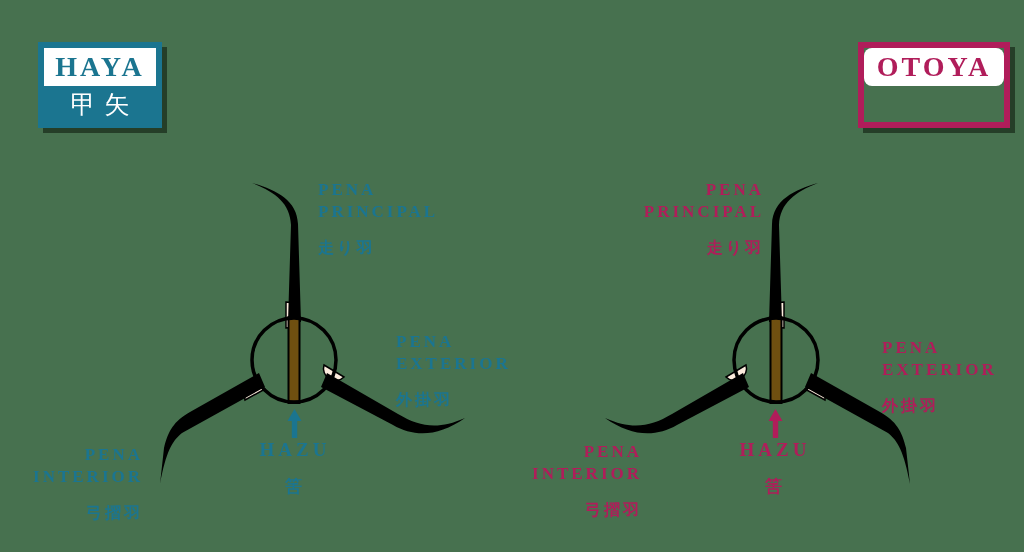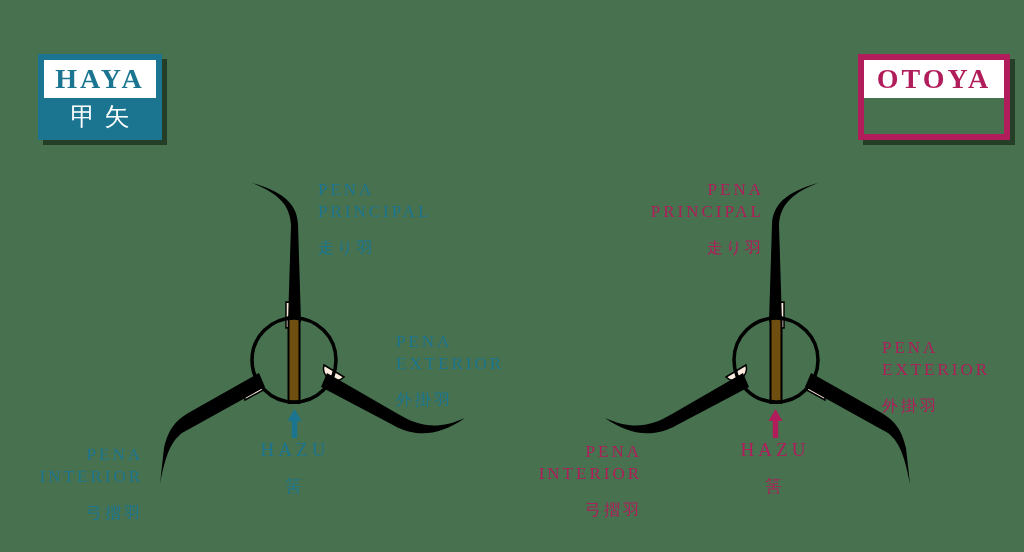--- a/index.html
+++ b/index.html
@@ -3,44 +3,44 @@
 <meta charset="utf-8">
 <style>
   html,body{margin:0;padding:0;}
   body{
     width:1024px;height:552px;position:relative;overflow:hidden;
     background:var(--background);
     font-family:"Liberation Serif","DejaVu Serif",serif;
   }
   
   .badge{
-    position:absolute;top:54px;height:86px;box-sizing:border-box;
+    position:absolute;top:42px;height:86px;box-sizing:border-box;
     display:flex;flex-direction:column;
     box-shadow:5px 5px 0 rgba(10,20,10,0.55);
   }
   .badge .latin{
     flex:0 0 38px;display:flex;align-items:center;justify-content:center;
     background:var(--white);
     font-weight:bold;font-size:28px;letter-spacing:3px;
   }
   .badge .kanji{
     flex:1;display:flex;align-items:center;justify-content:center;
     color:var(--white);font-weight:normal;font-size:25px;letter-spacing:9px;
     text-indent:9px;
   }
   .badge.teal{border:6px solid var(--teal);}
   .badge.teal .latin{color:var(--teal);}
   .badge.teal .kanji{background:var(--teal);}
   .badge.crimson{border:6px solid var(--crimson);}
-  .badge.crimson .latin{color:var(--crimson);}
+  .badge.crimson .latin{color:var(--crimson);border-radius:8px;}
   .badge.crimson .kanji{background:var(--crimson);}
   #haya-badge{left:38px;width:124px;}
   #otoya-badge{left:858px;width:152px;}
   
-  .dlabel{position:absolute;font-weight:normal;font-size:17px;letter-spacing:3px;line-height:22px;}
+  .dlabel{position:absolute;font-weight:bold;font-size:17px;letter-spacing:3px;line-height:22px;}
   .dlabel .kj{font-size:16px;letter-spacing:3px;margin-top:14px;}
   .dlabel.teal-c{color:var(--teal);}
   .dlabel.crimson-c{color:var(--crimson);}
   .hazu{font-size:19px;letter-spacing:4px;text-align:center;line-height:23px;}
   .hazu .kj{font-size:17px;}
   
   #art{position:absolute;left:0;top:0;}
   .bump{fill:var(--peach);stroke:#000;stroke-width:1.5;}
   .feather{fill:#000;stroke:none;}
   .slot{fill:var(--brown);stroke:#000;stroke-width:2;}

